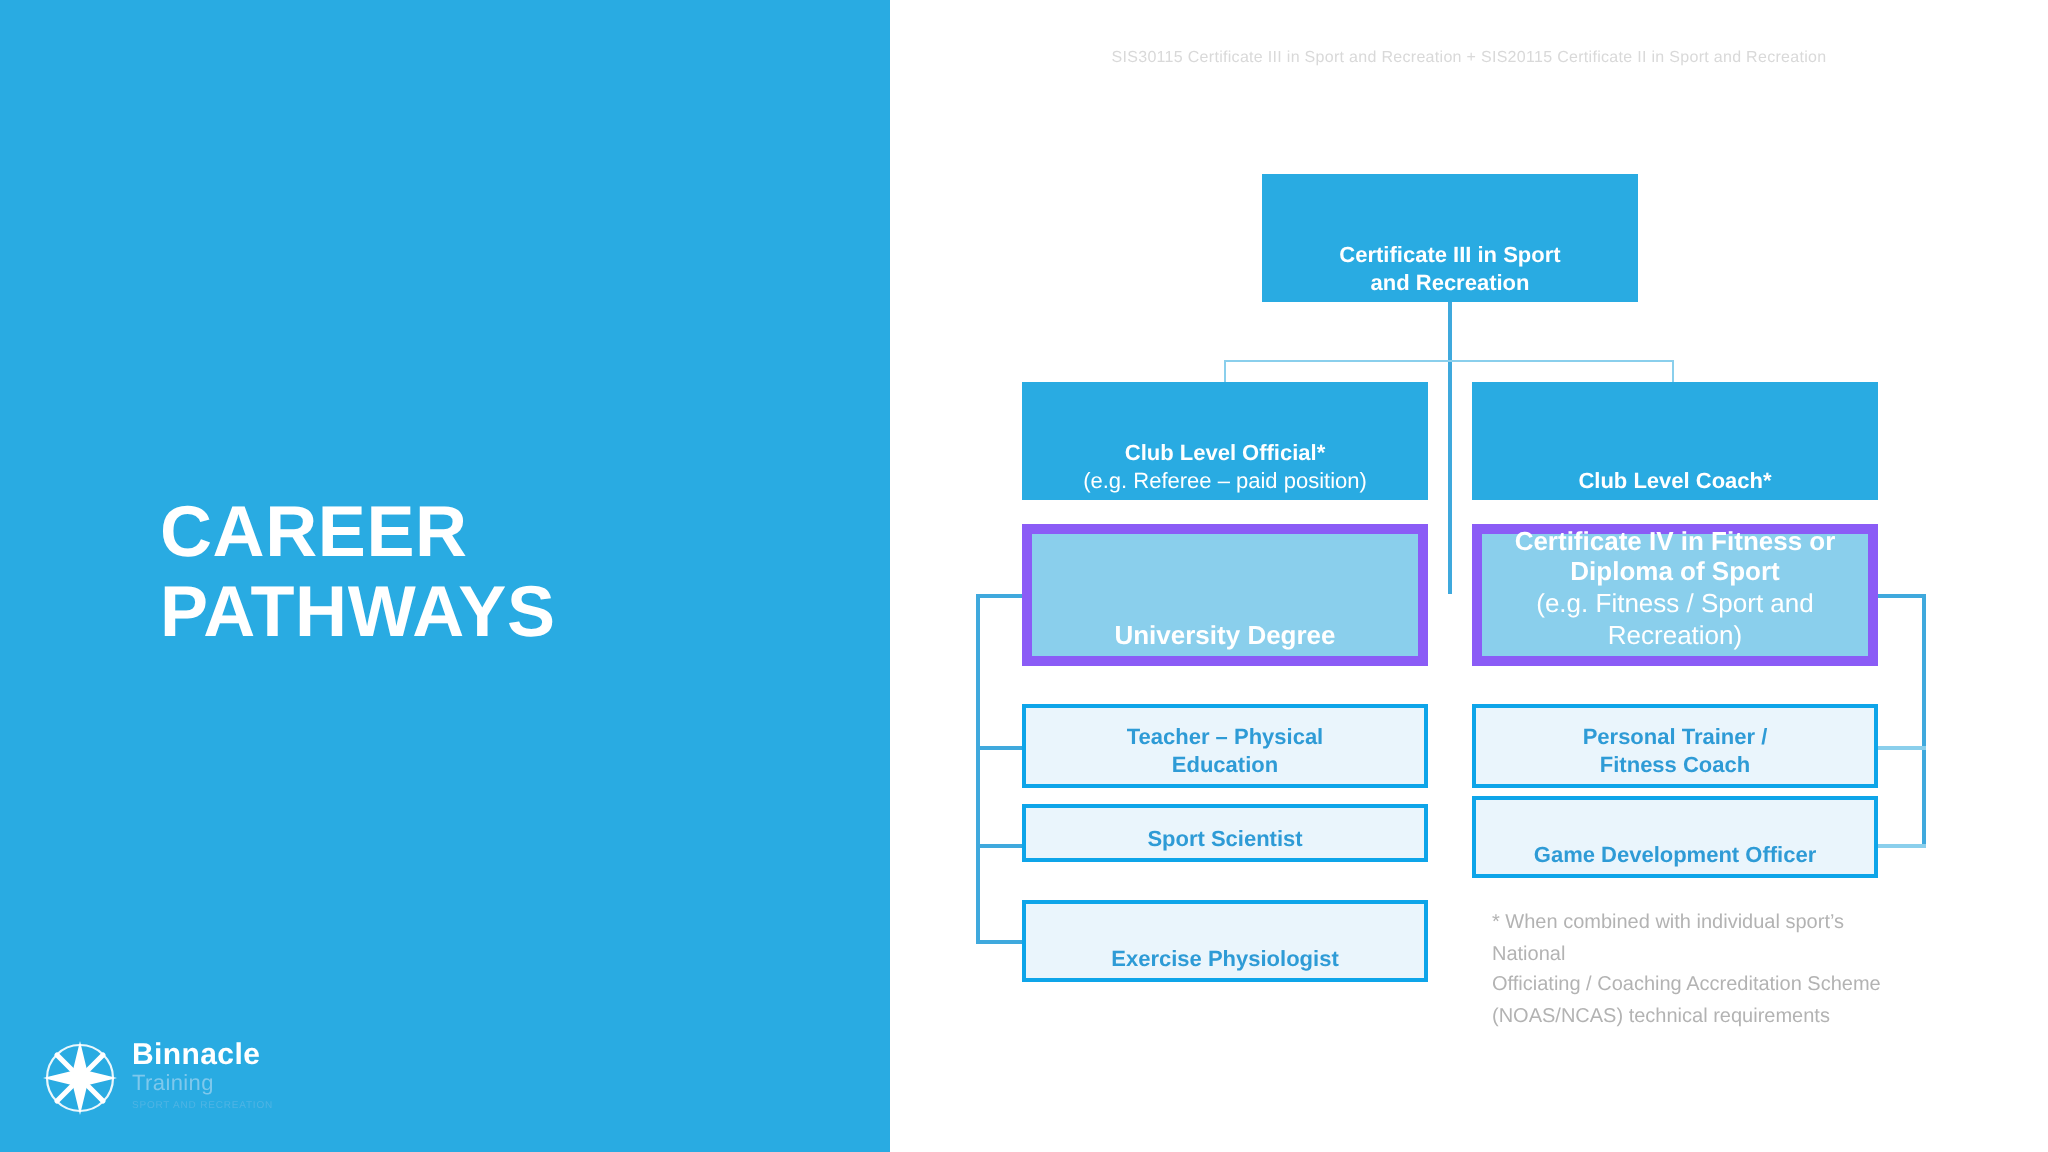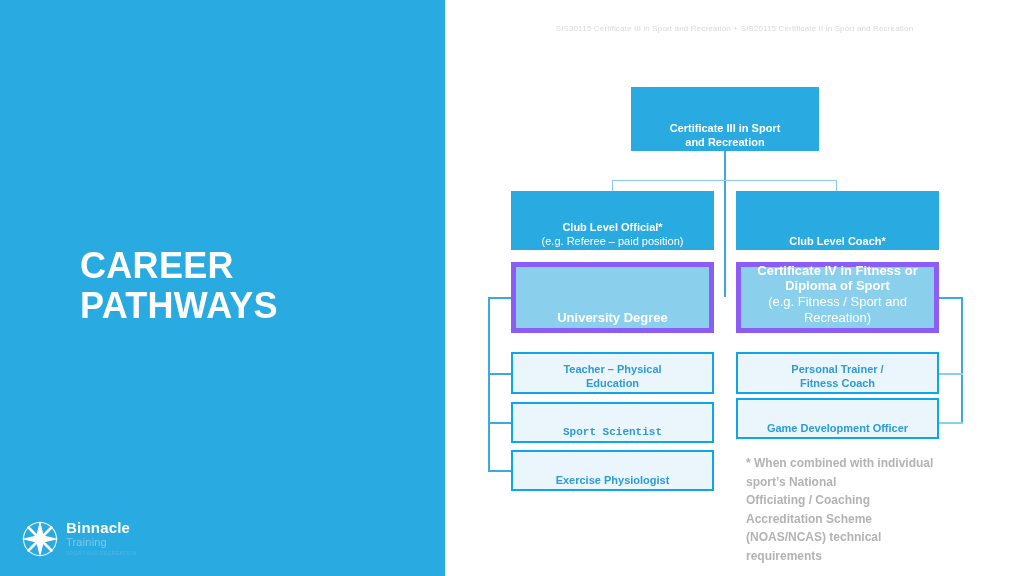--- a/index.html
+++ b/index.html
@@ -156,24 +156,23 @@
   .line-v { width: 2px; }
   .line-h { height: 2px; }
   .line-thin-v { width: 1px; }
   .line-thin-h { height: 1px; }
   .line-light { background: #8ACFEC; }
 
   
   #footnote {
     position: absolute;
     color: #b3b3b3;
-    font-size: 12px;
+    font-size: 10px;
     line-height: 1.55;
     z-index: 3;
-    font-weight: bold;
   }
   #footnote .fn-line { display: block; }
 </style>
 </head>
 <body>
 
 <div id="left-panel">
 
   <div id="slide-title">
     <span class="title-line">CAREER</span>
@@ -230,21 +229,21 @@
 
   <div class="node tone-mid" style="left:66px; top:262px; width:203px; height:71px;">
     <span class="main-label">University Degree</span>
   </div>
 
   <div class="node tone-pale" style="left:66px; top:352px; width:203px; height:42px;">
     <span class="main-label">Teacher – Physical</span>
     <span class="main-label">Education</span>
   </div>
 
-  <div class="node tone-pale" style="left:66px; top:402px; width:203px; height:41px;font-family:Liberation Mono, monospace;">
+  <div class="node tone-pale" style="left:66px; top:402px; width:203px; height:29px;">
     <span class="main-label">Sport Scientist</span>
   </div>
 
   <div class="node tone-pale" style="left:66px; top:450px; width:203px; height:41px;">
     <span class="main-label">Exercise Physiologist</span>
   </div>
 
   <div class="node tone-solid" style="left:291px; top:191px; width:203px; height:59px;">
     <span class="main-label">Club Level Coach*</span>
   </div>

